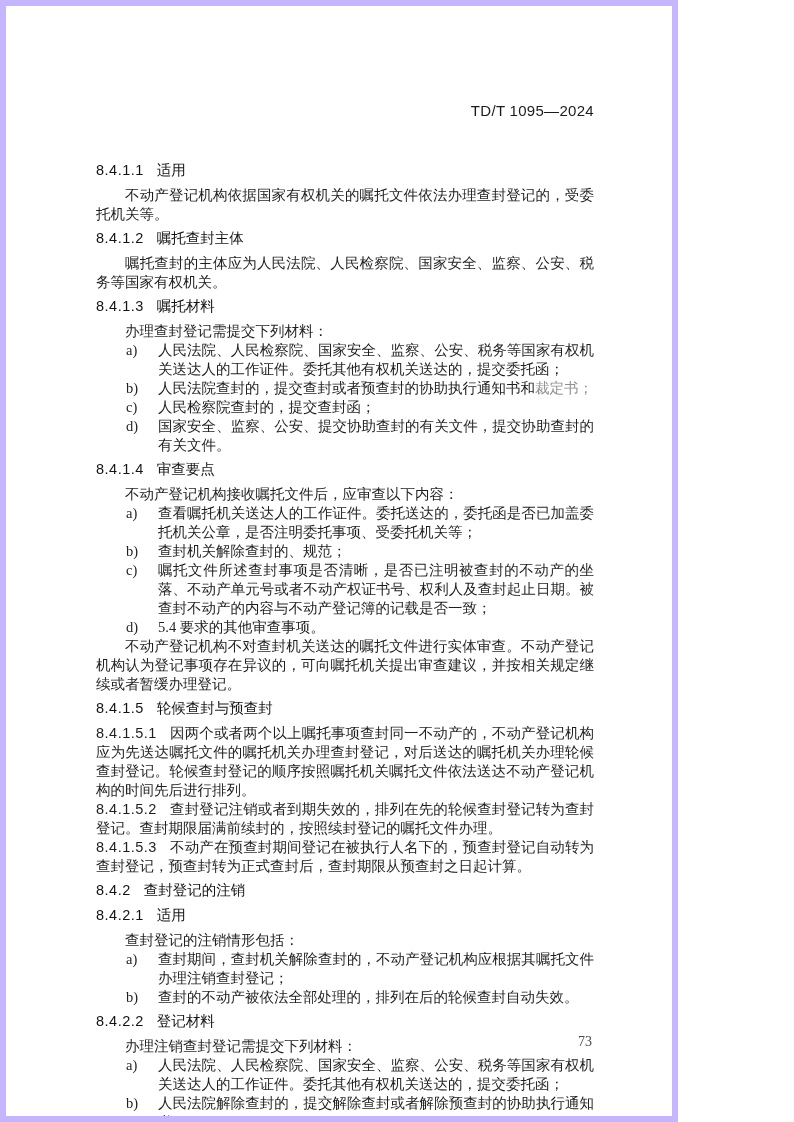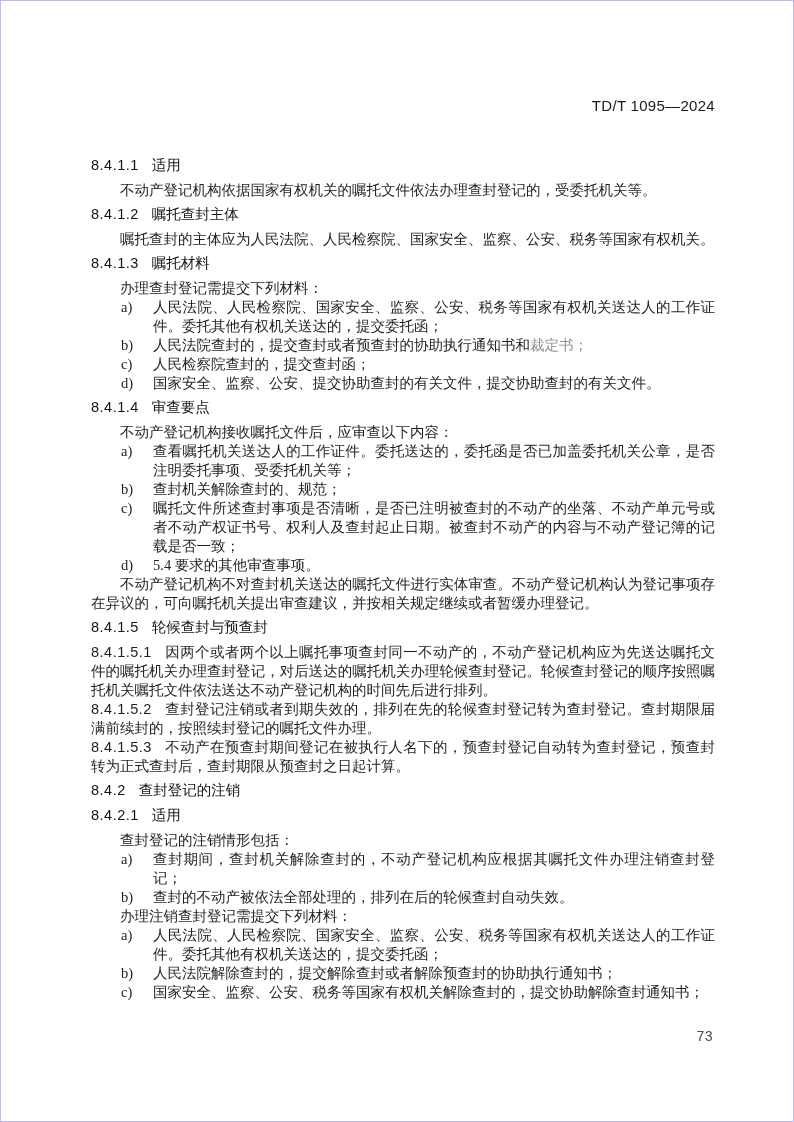--- a/index.html
+++ b/index.html
@@ -1,18 +1,18 @@
 <!DOCTYPE html>
 <html><head>
 <meta charset="utf-8">
 <style>
   html,body{margin:0;padding:0;background:#fff;}
   .page{
-    position:relative;width:794px;height:1122px;background:#ffffff;
-    border:1px solid #c4b5fd;box-sizing:border-box;overflow:hidden;
+    position:relative;width:678px;height:1122px;background:#ffffff;
+    border:6px solid #c4b5fd;box-sizing:border-box;overflow:hidden;
     font-family:"Liberation Serif",serif;color:#1f1f1f;
   }
   .header-code{
     position:absolute;top:96px;right:78px;
     font-family:"Liberation Sans",sans-serif;font-size:15px;
     letter-spacing:0.3px;color:#1b1b1b;
   }
   .content{
     position:absolute;left:90px;right:78px;top:150px;
     font-size:14.5px;line-height:19px;
@@ -23,21 +23,21 @@
   }
   .h .num{margin-right:13px;letter-spacing:0.5px;}
   .p{margin:0;text-indent:2em;text-align:justify;}
   .li{position:relative;padding-left:62px;text-align:justify;}
   .lim{position:absolute;left:30px;}
   .np{margin:0;text-align:justify;}
   .npnum{font-family:"Liberation Sans",sans-serif;margin-right:13px;letter-spacing:0.5px;}
   .gray{color:#8f8f8f;}
   .pagenum{
     position:absolute;top:1028px;right:80px;
-    font-family:Liberation Mono, monospace;font-size:14px;color:#4a4a4a;text-align:center;
+    font-family:Liberation Serif, serif;font-size:14px;color:#4a4a4a;text-align:center;
   }
 </style>
 </head>
 <body>
 
 <div class="page">
 
   <div class="header-code">TD/T 1095—2024</div>
 
   <div class="content">
@@ -68,20 +68,21 @@
     <p class="np"><span class="npnum">8.4.1.5.2</span><span>查封登记注销或者到期失效的，排列在先的轮候查封登记转为查封登记。查封期限届满前续封的，按照续封登记的嘱托文件办理。</span></p>
     <p class="np"><span class="npnum">8.4.1.5.3</span><span>不动产在预查封期间登记在被执行人名下的，预查封登记自动转为查封登记，预查封转为正式查封后，查封期限从预查封之日起计算。</span></p>
 
     <div class="h"><span class="num">8.4.2</span><span>查封登记的注销</span></div>
 
     <div class="h"><span class="num">8.4.2.1</span><span>适用</span></div>
     <p class="p">查封登记的注销情形包括：</p>
     <div class="li"><span class="lim">a)</span><span>查封期间，查封机关解除查封的，不动产登记机构应根据其嘱托文件办理注销查封登记；</span></div>
     <div class="li"><span class="lim">b)</span><span>查封的不动产被依法全部处理的，排列在后的轮候查封自动失效。</span></div>
 
+    <div class="h"><span class="num">8.4.2.2</span><span>登记材料</span></div>
     <p class="p">办理注销查封登记需提交下列材料：</p>
     <div class="li"><span class="lim">a)</span><span>人民法院、人民检察院、国家安全、监察、公安、税务等国家有权机关送达人的工作证件。委托其他有权机关送达的，提交委托函；</span></div>
     <div class="li"><span class="lim">b)</span><span>人民法院解除查封的，提交解除查封或者解除预查封的协助执行通知书；</span></div>
     <div class="li"><span class="lim">c)</span><span>国家安全、监察、公安、税务等国家有权机关解除查封的，提交协助解除查封通知书；</span></div>
 
   </div>
 
   <div class="pagenum">73</div>
 
 </div>

